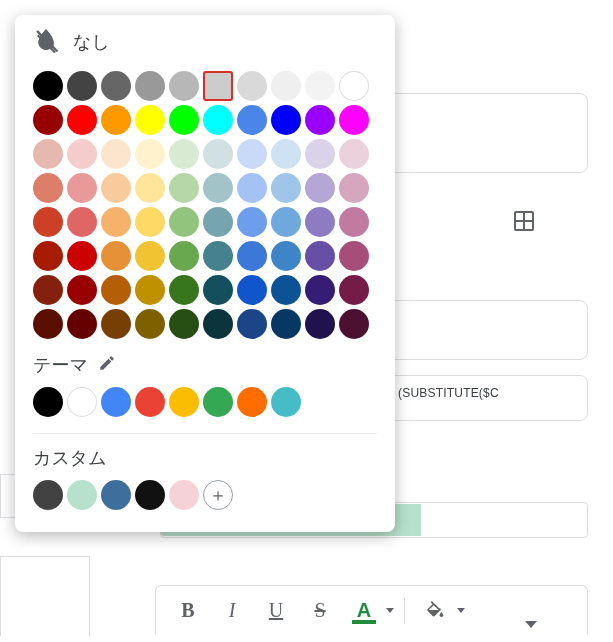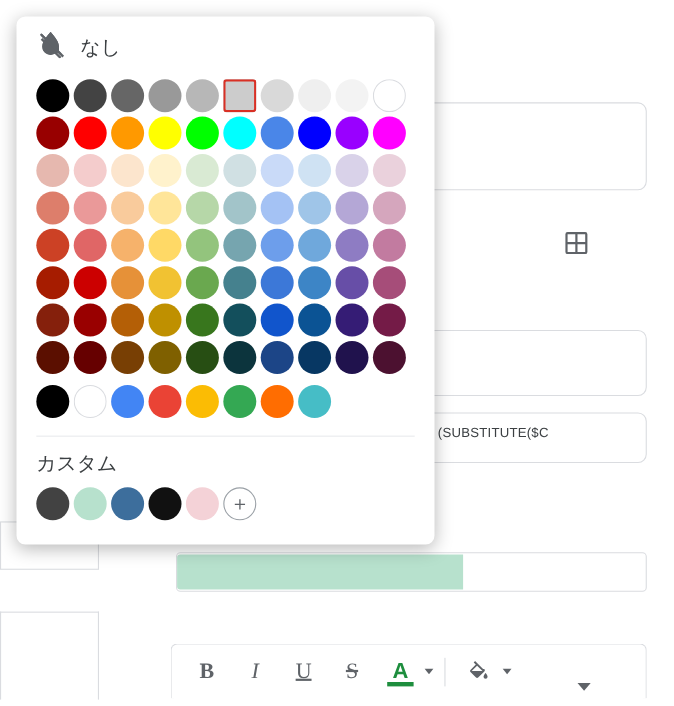--- a/index.html
+++ b/index.html
@@ -265,20 +265,28 @@
       <div class="swatch" style="background: rgb(120, 63, 4);"></div>
       <div class="swatch" style="background: rgb(127, 96, 0);"></div>
       <div class="swatch" style="background: rgb(39, 78, 19);"></div>
       <div class="swatch" style="background: rgb(12, 52, 61);"></div>
       <div class="swatch" style="background: rgb(28, 69, 135);"></div>
       <div class="swatch" style="background: rgb(7, 55, 99);"></div>
       <div class="swatch" style="background: rgb(32, 18, 77);"></div>
       <div class="swatch" style="background: rgb(76, 17, 48);"></div>
     </div>
 
+  <div class="section-row">
+    <span class="pop-label">テーマ</span>
+    <span class="edit-icon">
+      <svg viewBox="0 0 24 24">
+          <path d="M3 17.25V21h3.75L17.81 9.94l-3.75-3.75L3 17.25zM20.71 7.04a1 1 0 0 0 0-1.41l-2.34-2.34a1 1 0 0 0-1.41 0l-1.83 1.83 3.75 3.75 1.83-1.83z"></path>
+        </svg>
+    </span>
+  </div>
   <div class="theme-row" id="theme-row">
       <div class="swatch" style="background: rgb(0, 0, 0);"></div>
       <div class="swatch white" style="background: rgb(255, 255, 255);"></div>
       <div class="swatch" style="background: rgb(66, 133, 244);"></div>
       <div class="swatch" style="background: rgb(234, 67, 53);"></div>
       <div class="swatch" style="background: rgb(251, 188, 4);"></div>
       <div class="swatch" style="background: rgb(52, 168, 83);"></div>
       <div class="swatch" style="background: rgb(255, 109, 1);"></div>
       <div class="swatch" style="background: rgb(70, 189, 198);"></div>
     </div>

